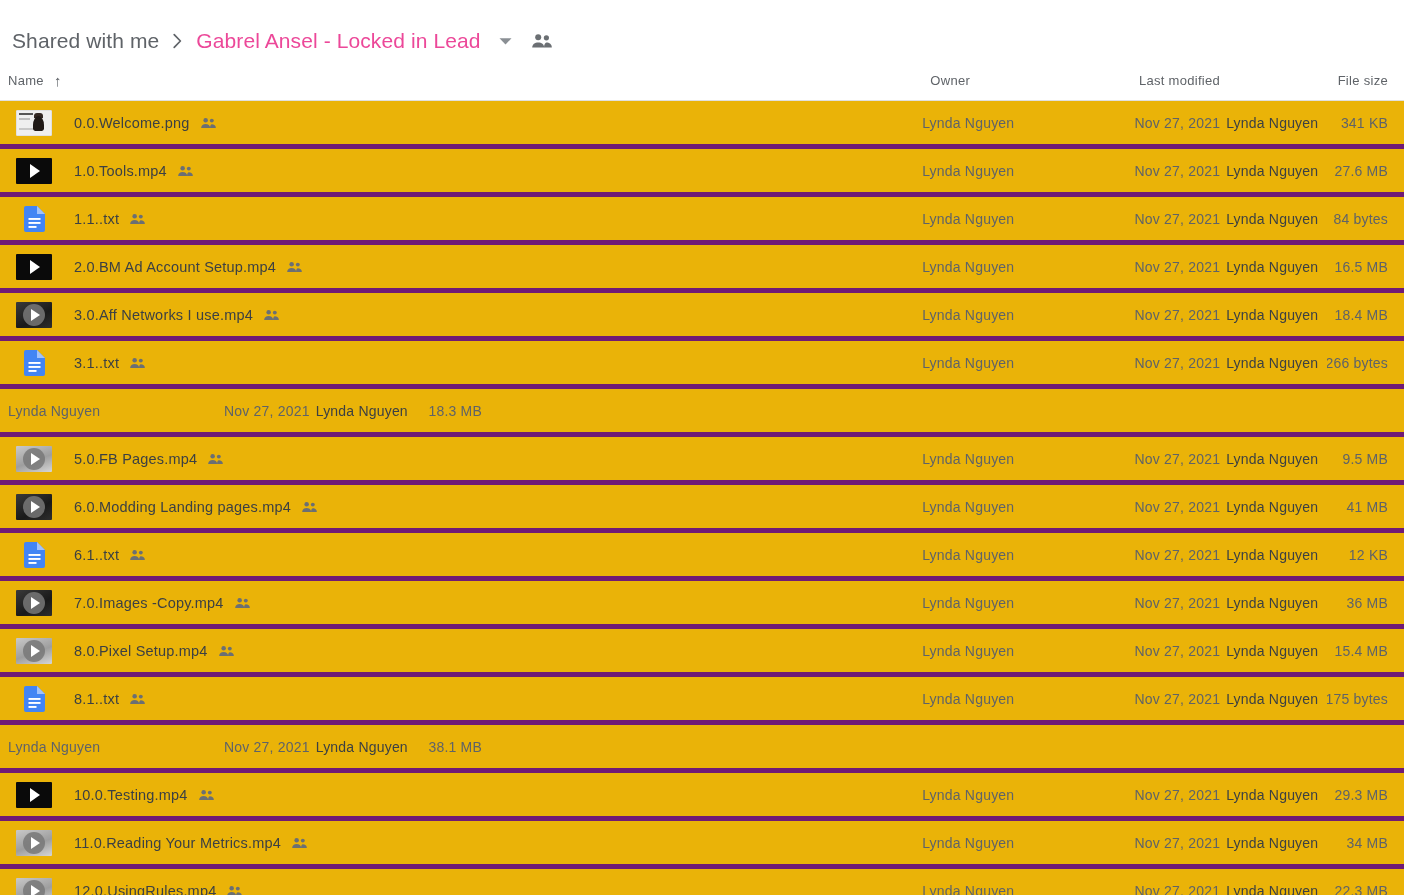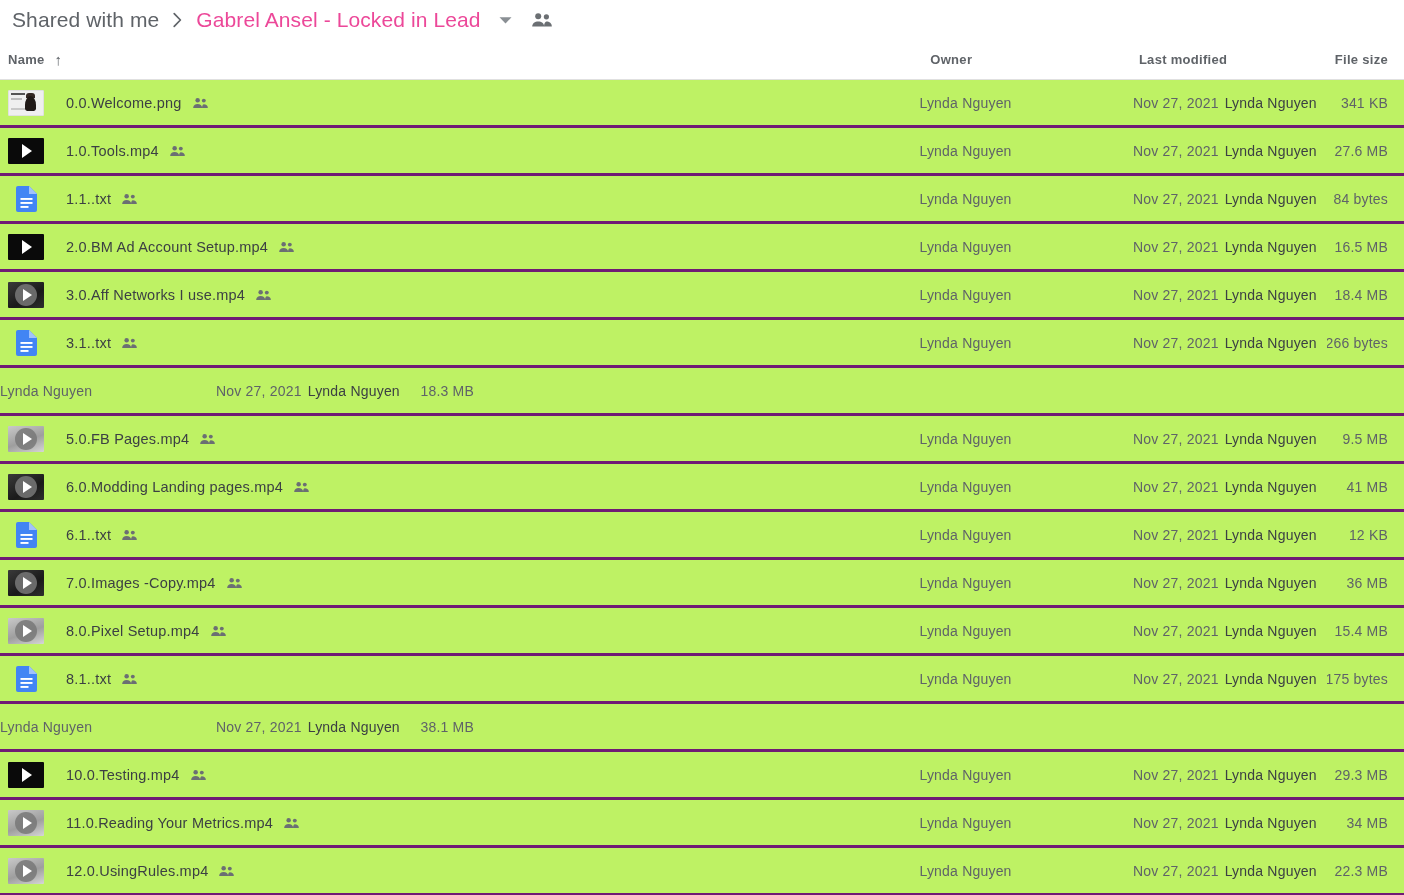--- a/index.html
+++ b/index.html
@@ -14,20 +14,21 @@
     -webkit-font-smoothing: antialiased;
   }
 
   
   #breadcrumb-bar {
     height: 40px;
     display: flex;
     align-items: center;
     padding: 0 0 0 8px;
     background: #ffffff;
+    margin-top: 21px;
   }
   .crumb {
     font-size: 21px;
     color: #5f6368;
     letter-spacing: 0.1px;
     padding: 2px 4px;
     border-radius: 4px;
     white-space: nowrap;
   }
   .crumb.current {
@@ -61,21 +62,21 @@
   #table-header {
     display: flex;
     align-items: center;
     height: 40px;
     border-bottom: 1px solid #e0e0e0;
     padding: 0 16px 0 0;
   }
   .col-head {
     font-size: 13px;
     color: #5f6368;
-    font-weight: 700;
+    font-weight: 400;
     letter-spacing: 0.3px;
     display: flex;
     align-items: flex-start;
   }
 
   .col-name     { width: 930px; padding-left: 8px; }
   .col-owner    { width: 216px; margin-left: 32px; }
   .col-modified { width: 196px; }
   .col-size     { width: 62px; text-align: right; justify-content: flex-end; }
 
@@ -85,24 +86,24 @@
     color: #5f6368;
     line-height: 1;
   }
 
   #rows { display: block; }
 
   .file-row {
     display: flex;
     align-items: center;
     height: 48px;
-    border-bottom: 3px solid #701a75;
-    padding: 0 16px 0 0;
+    border-bottom: 5px solid #701a75;
+    padding: 0 16px 0 8px;
     cursor: pointer;
-    background: #bef264;
+    background: #eab308;
   }
 
   .cell {
     display: flex;
     align-items: center;
     overflow: hidden;
   }
 
   .name-cell { width: 930px; padding-left: 8px; }
 

